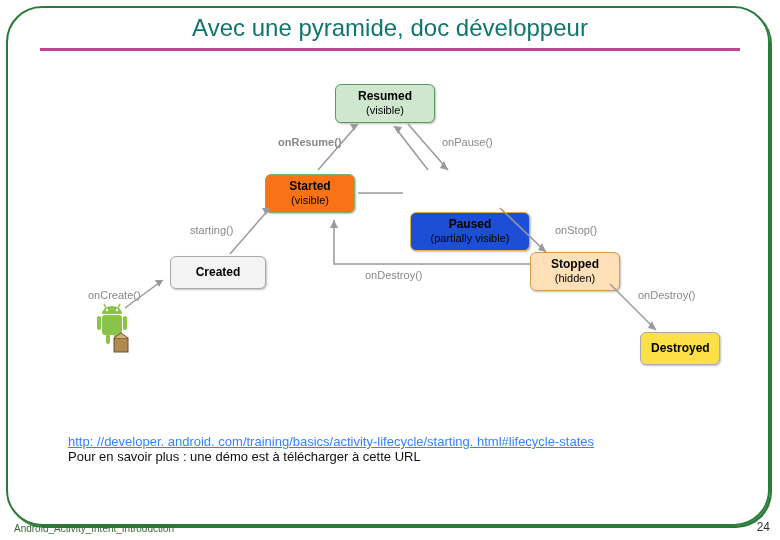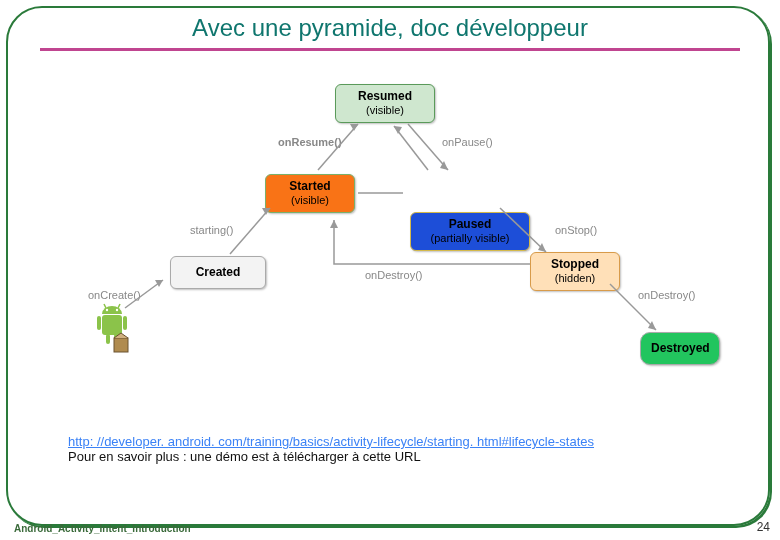--- a/index.html
+++ b/index.html
@@ -45,21 +45,21 @@
     font-size: 12px;
     line-height: 1.25;
   }
   .state-box .name { font-weight: bold; }
   .state-box .sub { font-size: 11px; }
   .resumed { background: #cfe7cf; border-color: #5a9a5a; }
   .started { background: #f97316; border-color: #7ab06a; }
   .paused  { background: #1d4ed8; border-color: #d4b94a; margin-top: 40px; }
   .created { background: #f3f3f3; border-color: #aaa; }
   .stopped { background: #ffe0b8; border-color: #d89b4a; }
-  .destroyed { background: #22c55e; border-color: #aaa; border-radius: 10px; }
+  .destroyed { background: #fde047; border-color: #aaa; }
   .cb {
     position: absolute;
     font-family: Arial, sans-serif;
     font-size: 11px;
     color: #888;
   }
   svg.arrow { position: absolute; overflow: visible; }
   svg.arrow path { stroke: #999; stroke-width: 1.5; fill: none; }
   svg.arrow polygon { fill: #999; }
   .android-icon {
@@ -77,21 +77,20 @@
     color: #3b82f6;
     text-decoration: underline;
     cursor: pointer;
   }
   .footer-label {
     position: absolute;
     left: 14px; bottom: 6px;
     font-size: 10px;
     color: #3a6a3a;
     font-family: Arial, sans-serif;
-    font-weight: bold;
   }
   .page-number {
     position: absolute;
     right: 10px; bottom: 6px;
     font-size: 12px;
     color: #333;
     font-family: Arial, sans-serif;
   }
 </style>
 </head>

